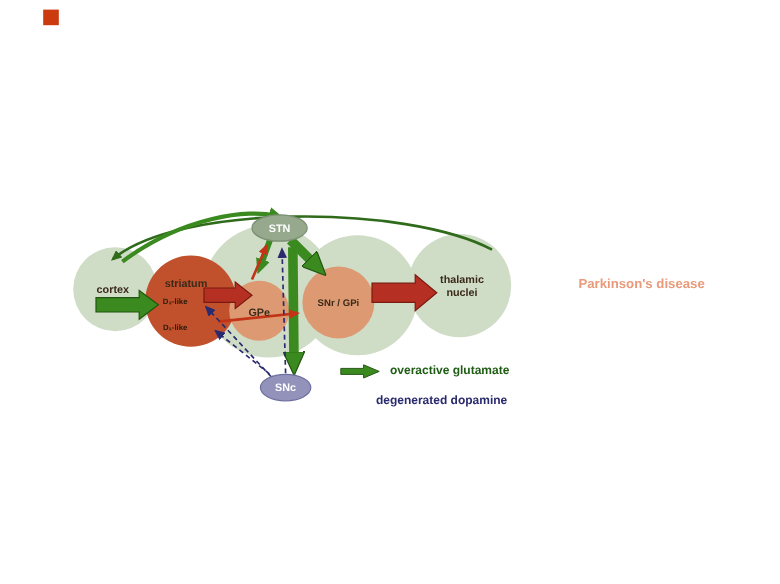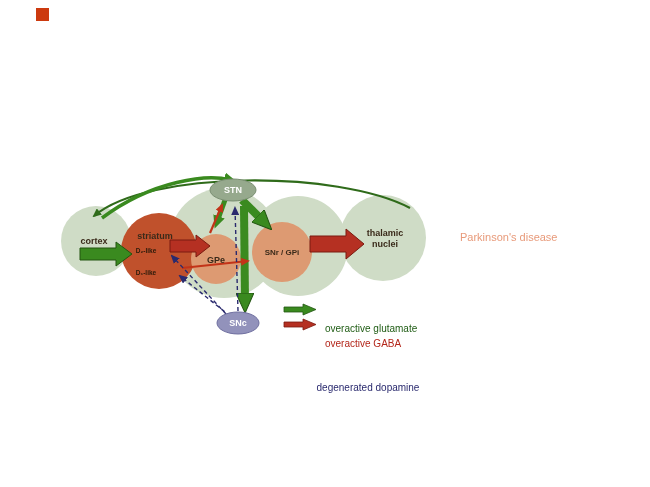--- a/index.html
+++ b/index.html
@@ -1,29 +1,29 @@
 <!DOCTYPE html>
 <html><head>
 <meta charset="utf-8">
 <style>
   html,body{margin:0;padding:0;background:#ffffff;}
   body{width:650px;height:487px;position:relative;font-family:"Liberation Sans",sans-serif;overflow:hidden;}
   .slide{position:absolute;inset:0;background:#fff;}
   .bullet-square{position:absolute;left:36px;top:8px;width:13px;height:13px;background:#cc3a0f;}
   .title{position:absolute;left:54px;top:50px;width:560px;font-size:31px;font-weight:400;color:#2121cd;letter-spacing:0px;}
-  .annotation{position:absolute;left:460px;top:231px;font-size:11px;font-weight:400;color:#e89a7a;}
+  .annotation{position:absolute;left:482px;top:231px;font-size:11px;font-weight:700;color:#e89a7a;}
   .diagram{position:absolute;left:58px;top:166px;width:395px;height:235px;}
   svg text{font-family:"Liberation Sans",sans-serif;}
   .node-label{fill:#3a2a1a;font-weight:700;font-size:9px;}
   .node-label-sm{fill:#2a1a0a;font-weight:700;font-size:6.5px;}
   .node-label-white{fill:#ffffff;font-weight:700;font-size:9px;}
   .legend{position:absolute;left:283px;top:303px;width:170px;}
   .legend-row{display:flex;align-items:center;gap:6px;height:13px;margin-bottom:2px;}
   .legend-row.last{margin-top:7px;flex-direction:column;}
-  .lg-label{font-size:10px;font-weight:400;white-space:nowrap;margin-top:38px;}
+  .lg-label{font-size:10px;font-weight:700;white-space:nowrap;}
   .c-green{color:#1f5c14;}
   .c-red{color:#b3261a;}
   .c-orange{color:#cc4422;}
   .c-navy{color:#2a2a6e;}
 </style>
 </head>
 <body>
 
 <div class="slide">
 
@@ -93,26 +93,20 @@
     <text x="327" y="81" text-anchor="middle" class="node-label">nuclei</text>
   </svg>
 
   <div class="legend">
     <div class="legend-row">
       <svg width="36" height="13" viewBox="0 0 36 13">
         <polygon points="1,4 20,4 20,1 33,6.5 20,12 20,9 1,9" fill="#3a8a1f" stroke="#225511" stroke-width="0.8"></polygon>
       </svg>
       <span class="lg-label c-green">overactive glutamate</span>
     </div>
-    <div class="legend-row">
-      <svg width="36" height="13" viewBox="0 0 36 13">
-        <polygon points="1,4 20,4 20,1 33,6.5 20,12 20,9 1,9" fill="#b53022" stroke="#7a1a10" stroke-width="0.8"></polygon>
-      </svg>
-      <span class="lg-label c-red">overactive GABA</span>
-    </div>
     <div class="legend-row last">
       <svg width="36" height="13" viewBox="0 0 36 13">
         <line x1="1" y1="6.5" x2="25" y2="6.5" stroke="#2a2a6e" stroke-width="1.5" stroke-dasharray="4 2.5"></line>
         <polygon points="25,2.5 33,6.5 25,10.5" fill="#2a2a6e"></polygon>
       </svg>
       <span class="lg-label c-navy">degenerated dopamine</span>
     </div>
   </div>
 
 </div>

